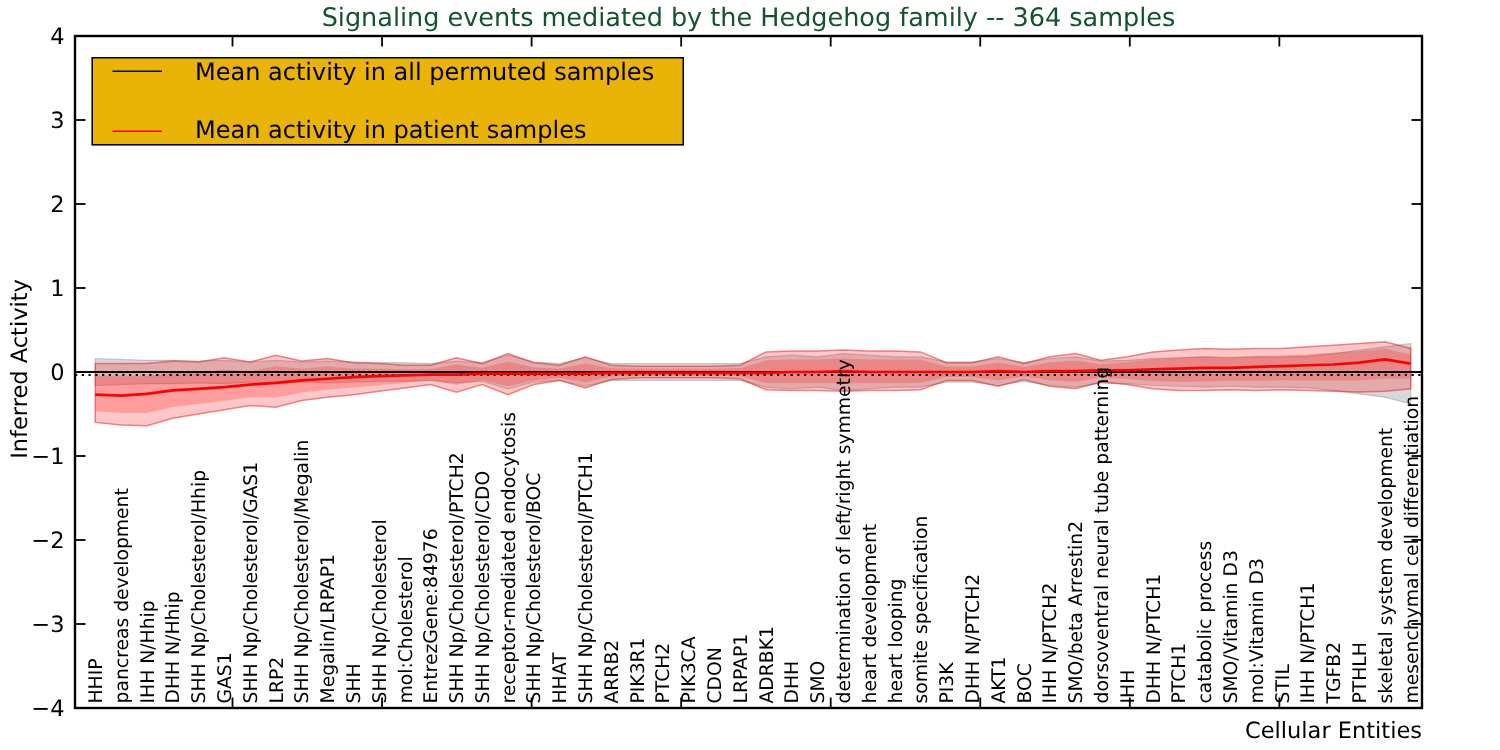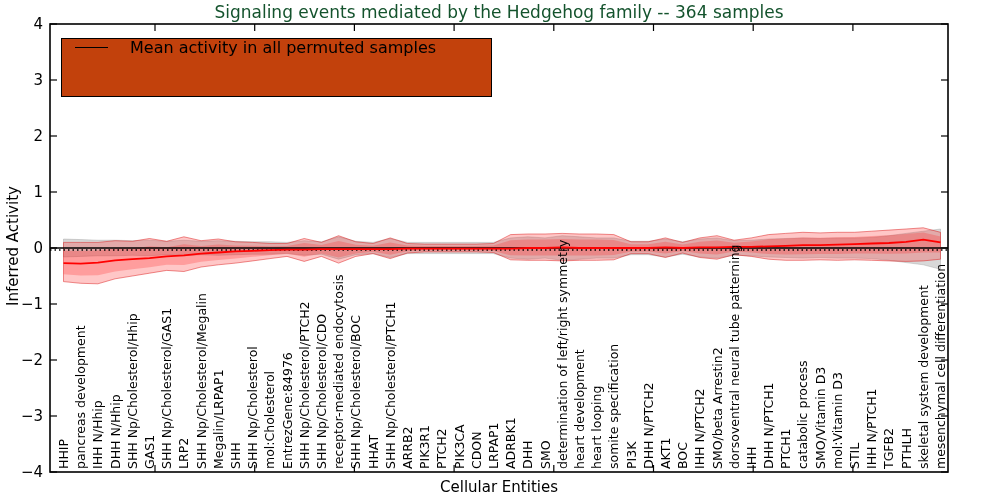--- a/index.html
+++ b/index.html
@@ -9,26 +9,26 @@
   }
   .title{
     position:absolute;left:50px;top:2px;width:898px;text-align:center;
     font-size:17px;color:#14532d;white-space:nowrap;
   }
   .ylabel{
     position:absolute;left:-52px;top:237px;width:130px;text-align:center;
     font-size:15px;transform:rotate(-90deg);transform-origin:center;
   }
   .xlabel{
-    position:absolute;left:50px;top:478px;width:898px;text-align:center;
+    position:absolute;left:50px;top:478px;width:898px;text-align:right;
     font-size:15px;
   }
   .legend{
-    position:absolute;left:61px;top:38px;width:431px;height:59px;
-    background:#c2410c;border:1.6px solid #000;box-sizing:border-box;
+    position:absolute;left:61px;top:38px;width:395px;height:59px;
+    background:#eab308;border:1.6px solid #000;box-sizing:border-box;
     display:flex;flex-direction:column;justify-content:space-between;
     z-index:5;
   }
   .legend-row{display:flex;align-items:center;padding-left:13px;}
   .swatch{display:inline-block;width:33px;height:0;border-top:1.6px solid #000;margin-right:22px;}
   .legend-label{font-size:16px;line-height:1.1;}
   svg{position:absolute;left:0;top:0;}
 </style>
 </head>
 <body>
@@ -141,14 +141,18 @@
       <text transform="translate(910.6,469) rotate(-90)" text-anchor="start" font-size="12.5px" fill="#000">PTHLH</text>
       <text transform="translate(927.8,469) rotate(-90)" text-anchor="start" font-size="12.5px" fill="#000">skeletal system development</text>
       <text transform="translate(945.0,469) rotate(-90)" text-anchor="start" font-size="12.5px" fill="#000">mesenchymal cell differentiation</text>
     </svg>
 
   <div class="legend">
     <div class="legend-row">
       <span class="swatch" id="swatch0" style="border-top-color: rgb(0, 0, 0);"></span>
       <span class="legend-label">Mean activity in all permuted samples</span>
     </div>
+    <div class="legend-row">
+      <span class="swatch" id="swatch1" style="border-top-color: rgb(255, 0, 0);"></span>
+      <span class="legend-label">Mean activity in patient samples</span>
+    </div>
   </div>
 </div>
 
 </body></html>

